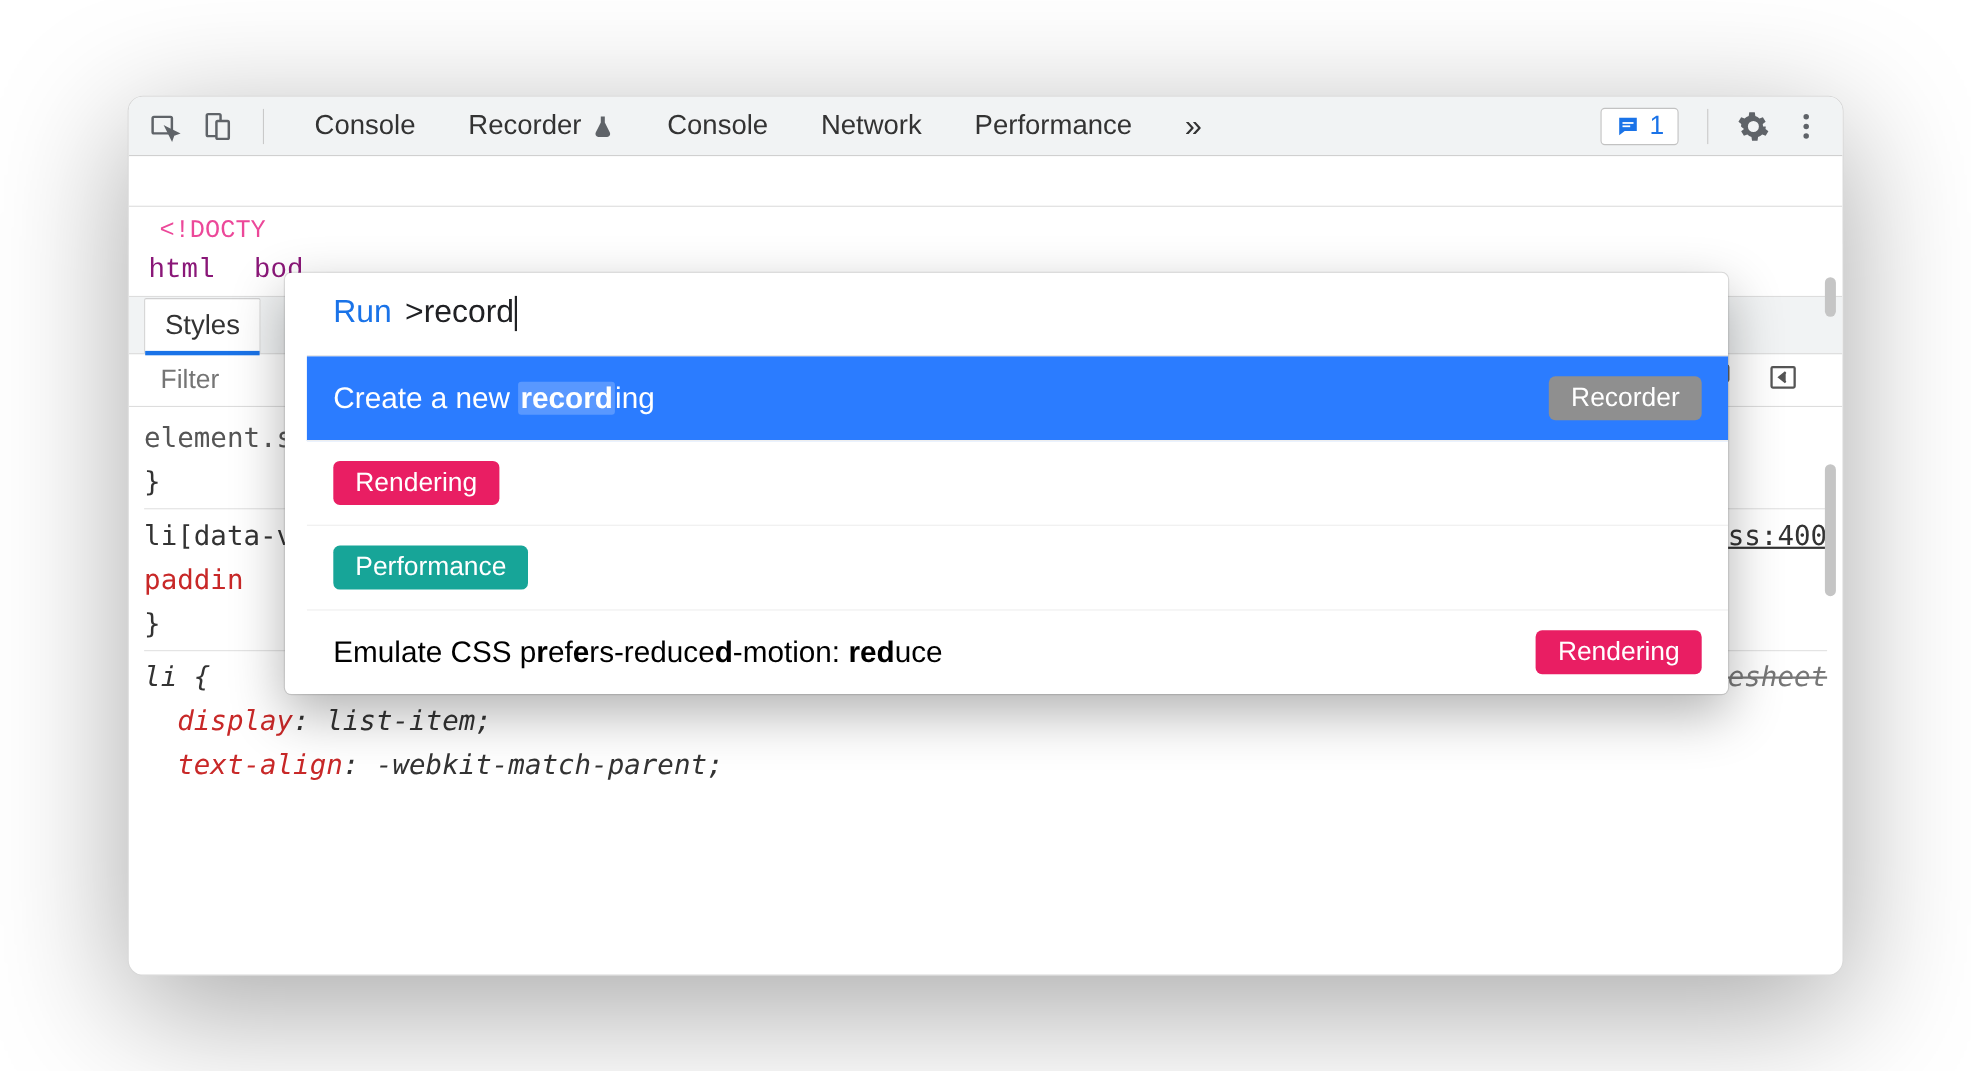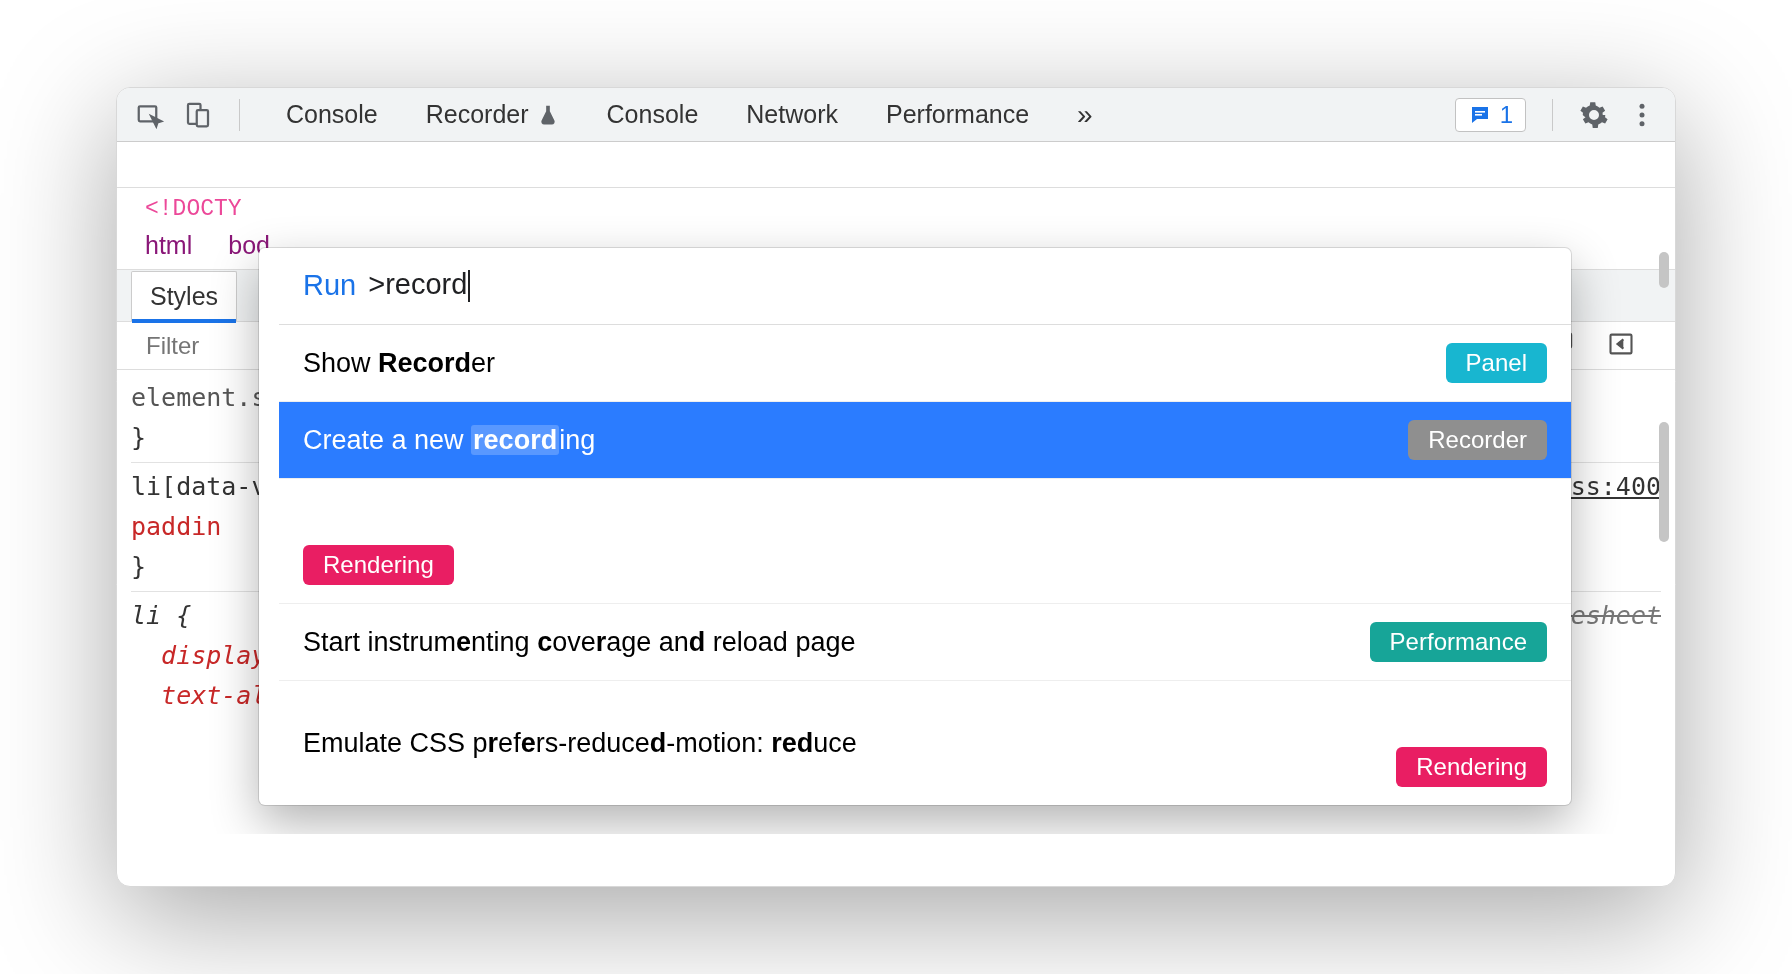--- a/index.html
+++ b/index.html
@@ -79,22 +79,22 @@
   .content { position: relative; height: calc(100% - 52px - 54px); overflow: hidden; }
   .row-thin {
     height: 46px; border-bottom: 1px solid #ddd; background:#fff;
   }
   .doctype {
     font-family: Liberation Mono, monospace;
     font-size: 23px; color:#ec4899; padding: 8px 0 0 28px;
   }
   .breadcrumb {
     height: 48px; border-bottom: 1px solid #ddd; background:#fff;
-    display:flex; align-items:center; gap: 36px; padding-left: 28px;
-    font-family: Liberation Sans, sans-serif; font-size: 25px; color:#8a1778;
+    display:flex; align-items:center; gap: 36px; padding-left: 18px;
+    font-family: Liberation Mono, monospace; font-size: 25px; color:#8a1778;
   }
   .panel-tabs {
     height: 52px; border-bottom: 1px solid #ddd; background:#f1f3f4;
     display:flex; align-items:flex-end; padding-left: 14px;
   }
   .panel-tab {
     padding: 10px 18px; font-size: 25px; color:#333; background:#fff;
     border: 1px solid #ccc; border-bottom:none; border-radius:2px 2px 0 0;
     position:relative;
   }
@@ -159,21 +159,21 @@
   .cmd-item .label b { font-weight:700;}
   .cmd-item.selected { background:#2b7cff; color:#fff;}
   .cmd-item.selected .label .hl {
     background: rgba(255,255,255,0.22); border-radius:3px; padding:0 2px;
   }
   .pill {
     border-radius:6px; padding:6px 20px; font-size:24px; color:#fff; font-weight:400;
   }
   .pill.cyan { background:#18b6d0;}
   .pill.gray { background:#8f8f8f;}
-  .pill.pink { background:#e91e63;margin-top:48px;}
+  .pill.pink { background:#e91e63;}
   .pill.teal { background:#17a598;}
   .flask-icon svg, .tb-icon svg { width: 100%; height: 100%; }
   .side-icon svg { width:28px; height:28px; color:#555;}
 </style>
 </head>
 <body>
 
 <div class="shadow-wrap">
 <div class="window">
 
@@ -291,33 +291,28 @@
 
     <div class="v-scroll"></div>
     <div class="v-scroll2"></div>
 
     <div class="cmd">
       <div class="cmd-input-row">
         <span class="cmd-prefix">Run</span>
         <span class="cmd-query"><span>&gt;record</span><span class="caret"></span></span>
       </div>
       <div id="cmd-list">
-            <div class="cmd-item">
-              <span class="label">Show <b>Record</b>er</span>
-              <span class="pill cyan">Panel</span>
-            </div>
             <div class="cmd-item selected">
               <span class="label">Create a new <span class="hl"><b>record</b></span>ing</span>
               <span class="pill gray">Recorder</span>
             </div>
             <div class="cmd-item">
               <span class="pill pink">Rendering</span>
             </div>
             <div class="cmd-item">
-              <span class="label">Start instrum<b>e</b>nting <b>c</b>ove<b>r</b>age an<b>d</b> reload page</span>
               <span class="pill teal">Performance</span>
             </div>
             <div class="cmd-item">
               <span class="label">Emulate CSS p<b>r</b>ef<b>e</b>rs-reduce<b>d</b>-motion: <b>red</b>uce</span>
               <span class="pill pink">Rendering</span>
             </div>
           </div>
     </div>
 
   </div>

